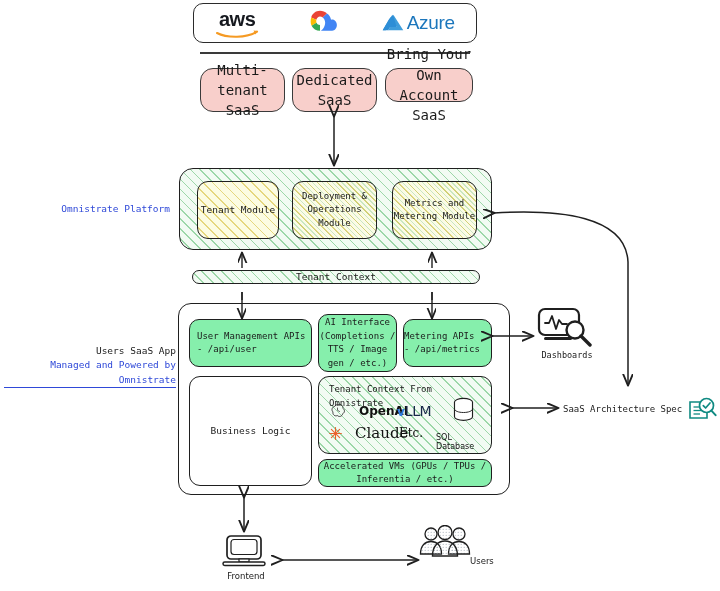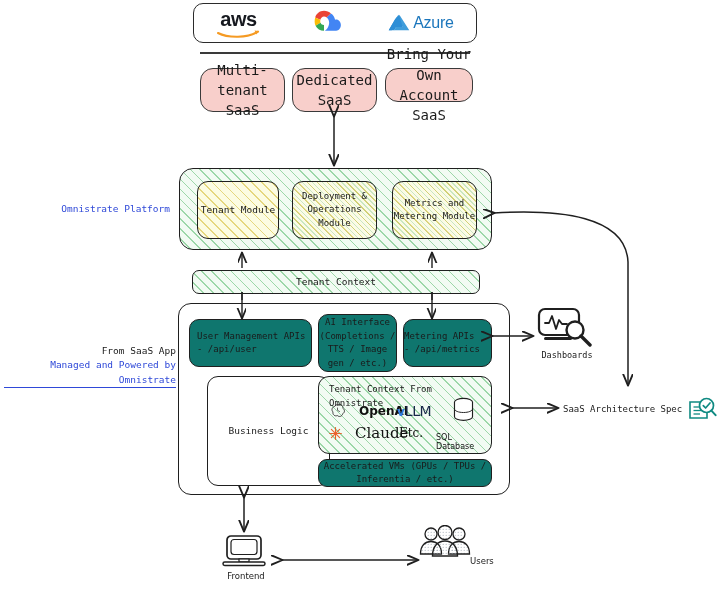--- a/index.html
+++ b/index.html
@@ -29,21 +29,21 @@
     display:flex;align-items:center;justify-content:space-around;
     background:#fff;
   }
   #cloud-rule{
     left:200px;top:52px;width:270px;height:0;
     border-top:2.5px solid #3a3a3a;
   }
   .aws-wrap{display:flex;flex-direction:column;align-items:center;line-height:1;}
   .aws-word{font-family:"Liberation Sans",sans-serif;font-size:20px;font-weight:700;color:#16191f;letter-spacing:-.5px;}
   .azure-wrap{display:flex;align-items:center;gap:3px;}
-  .azure-word{font-family:"Liberation Sans",sans-serif;font-size:16px;color:#1b76bc;letter-spacing:-.3px;}
+  .azure-word{font-family:"Liberation Sans",sans-serif;font-size:19px;color:#1b76bc;letter-spacing:-.3px;}
 
   
   .pink{
     background:#f8cfcb;border:1.6px solid #3a3a3a;border-radius:13px;
     font-size:14px;line-height:1.45;color:#1a1a1a;
   }
 
   
   .hatch-green{
     background-color:#f2fbf3;
@@ -54,21 +54,21 @@
     background-color:#fcfce2;
     background-image:repeating-linear-gradient(45deg,
        rgba(214,190,60,.60) 0 1.2px, rgba(0,0,0,0) 1.2px 7px);
   }
   .hatch-mixed{
     background-color:#fbfbe6;
     background-image:
       repeating-linear-gradient(45deg, rgba(214,190,60,.55) 0 1.2px, rgba(0,0,0,0) 1.2px 7px),
       repeating-linear-gradient(45deg, rgba(86,186,107,.30) 3.5px 4.4px, rgba(0,0,0,0) 4.4px 7px);
   }
-  .solid-green{background:#0f766e;}
+  .solid-green{background:#86efac;}
 
   
   .t9{font-size:9px;line-height:1.5;}
   .t95{font-size:9.5px;line-height:1.5;}
 
   
   .side-label{font-size:9.5px;color:#1a1a1a;text-align:right;line-height:1.5;}
   .blue{color:#2f49d8;}
 
   
@@ -133,47 +133,47 @@
     <span>Deployment &amp;
 Operations
 Module</span>
   </div>
   <div class="abs rbox hatch-mixed ctr t9" style="left:212px;top:12px;width:85px;height:58px;border-radius:11px;white-space:pre-line;">
     <span>Metrics and
 Metering Module</span>
   </div>
 </div>
 
-<div class="abs rbox hatch-green ctr t95" style="left:192px;top:270px;width:288px;height:24px;border-radius:7px;">
+<div class="abs rbox hatch-green ctr t95" style="left:192px;top:270px;width:288px;height:14px;border-radius:7px;">
   <span>Tenant Context</span>
 </div>
 
 <div class="abs side-label" style="left:4px;top:344px;width:172px;">
-  <div>From SaaS App</div>
+  <div>Users SaaS App</div>
   <div class="blue" style="border-bottom:1.4px solid #2f49d8;display:inline-block;">Managed and Powered by Omnistrate</div>
 </div>
 
 <div class="abs rbox" style="left:178px;top:303px;width:332px;height:192px;border-radius:13px;">
 
   <div class="abs rbox solid-green ctr t9" style="left:10px;top:15px;width:123px;height:48px;border-radius:10px;text-align:left;justify-content:flex-start;padding-left:7px;box-sizing:border-box;white-space:pre-line;">
     <span>User Management APIs
 - /api/user</span>
   </div>
   <div class="abs rbox solid-green ctr t9" style="left:139px;top:10px;width:79px;height:58px;border-radius:10px;white-space:pre-line;">
     <span>AI Interface
 (Completions /
 TTS / Image
 gen / etc.)</span>
   </div>
   <div class="abs rbox solid-green ctr t9" style="left:224px;top:15px;width:89px;height:48px;border-radius:10px;text-align:left;justify-content:flex-start;box-sizing:border-box;white-space:pre-line;">
     <span>Metering APIs
 - /api/metrics</span>
   </div>
 
-  <div class="abs rbox ctr t95" style="left:28px;top:72px;width:123px;height:110px;border-radius:11px;background:#fff;">
+  <div class="abs rbox ctr t95" style="left:10px;top:72px;width:123px;height:110px;border-radius:11px;background:#fff;">
     <span>Business Logic</span>
   </div>
 
   <div class="abs rbox hatch-green" style="left:139px;top:72px;width:174px;height:78px;border-radius:11px;">
     <div class="abs t9" style="left:10px;top:6px;">Tenant Context From Omnistrate</div>
 
     <div class="abs" style="left:11px;top:26px;display:flex;align-items:center;gap:14px;">
       <svg width="15" height="15" viewBox="0 0 24 24">
         <path d="M12 2.6c-2.1 0-3.9 1.2-4.7 3-1.9.3-3.4 1.7-3.9 3.5-.6 1.9 0 3.9 1.4 5.2-.5 1.9.1 3.9 1.6 5.1 1.5 1.3 3.6 1.5 5.3.6 1.3 1.4 3.3 1.9 5.1 1.3 1.9-.6 3.2-2.2 3.4-4.1 1.8-.8 2.9-2.5 2.9-4.4 0-1.8-1-3.5-2.6-4.4.4-1.9-.3-3.8-1.8-5-1.5-1.1-3.5-1.3-5.2-.5C14.7 3.2 13.4 2.6 12 2.6z" fill="none" stroke="#1f1f1f" stroke-width="1.3"></path>
         <path d="M12 7.3v4.4l3.8 2.2" fill="none" stroke="#1f1f1f" stroke-width="1.1"></path>

